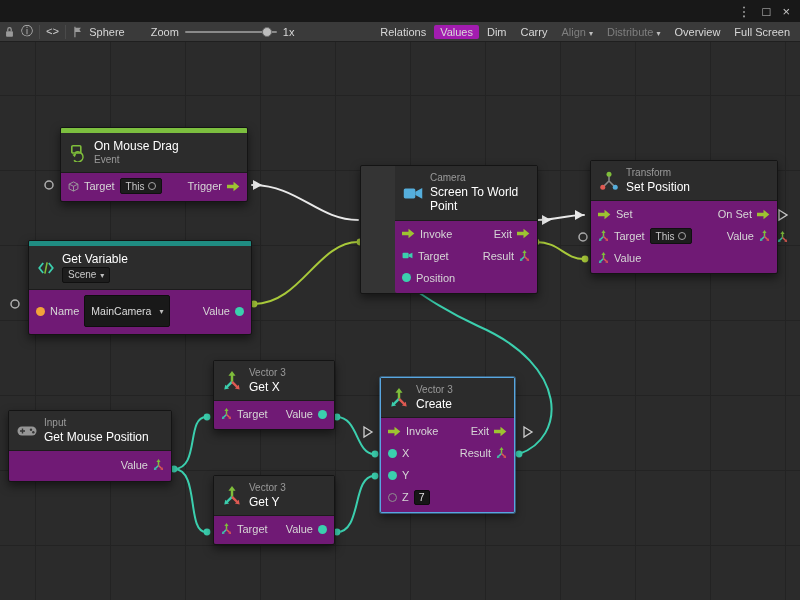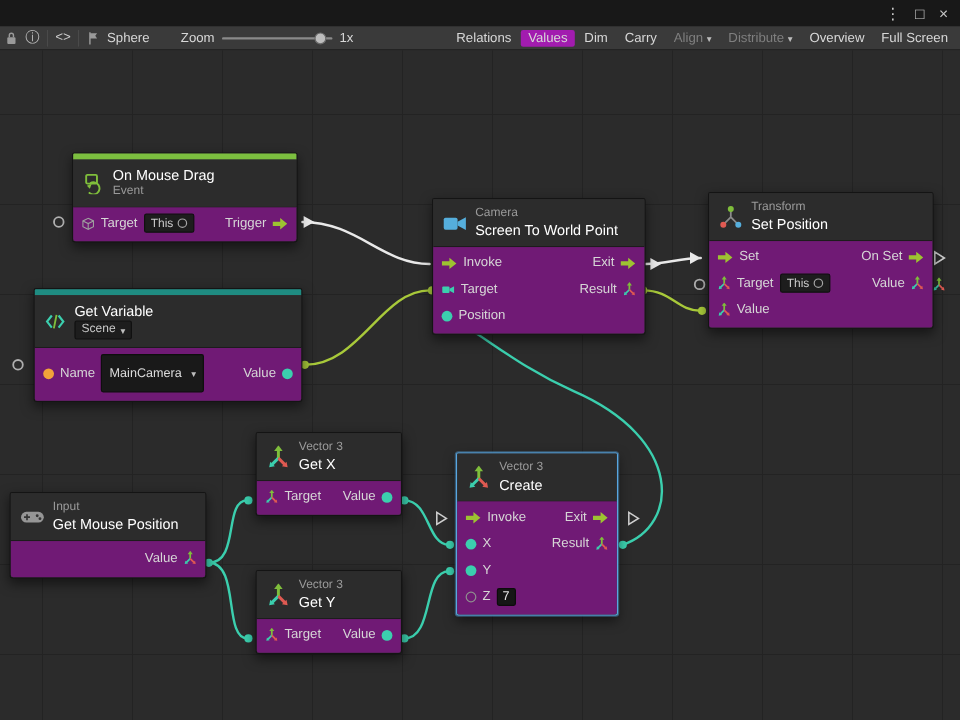--- a/index.html
+++ b/index.html
@@ -266,21 +266,21 @@
               <span>MainCamera</span>
               <span class="caret">▾</span>
             </span>
           <span class="spacer"></span>
           <span>Value</span>
           <span class="dot teal"></span>
         </div>
       </div>
     </div>
 
-    <div class="node" style="left:360px;top:123px;width:178px;">
+    <div class="node" style="left:360px;top:123px;width:178px;padding-left:34px;">
       <div class="head">
         <svg class="ic20">
             <use href="#i-cam"></use>
           </svg>
         <span class="titles">
           <span class="cat">Camera</span>
           <span class="title">Screen To World Point</span>
         </span>
       </div>
       <div class="rows">

